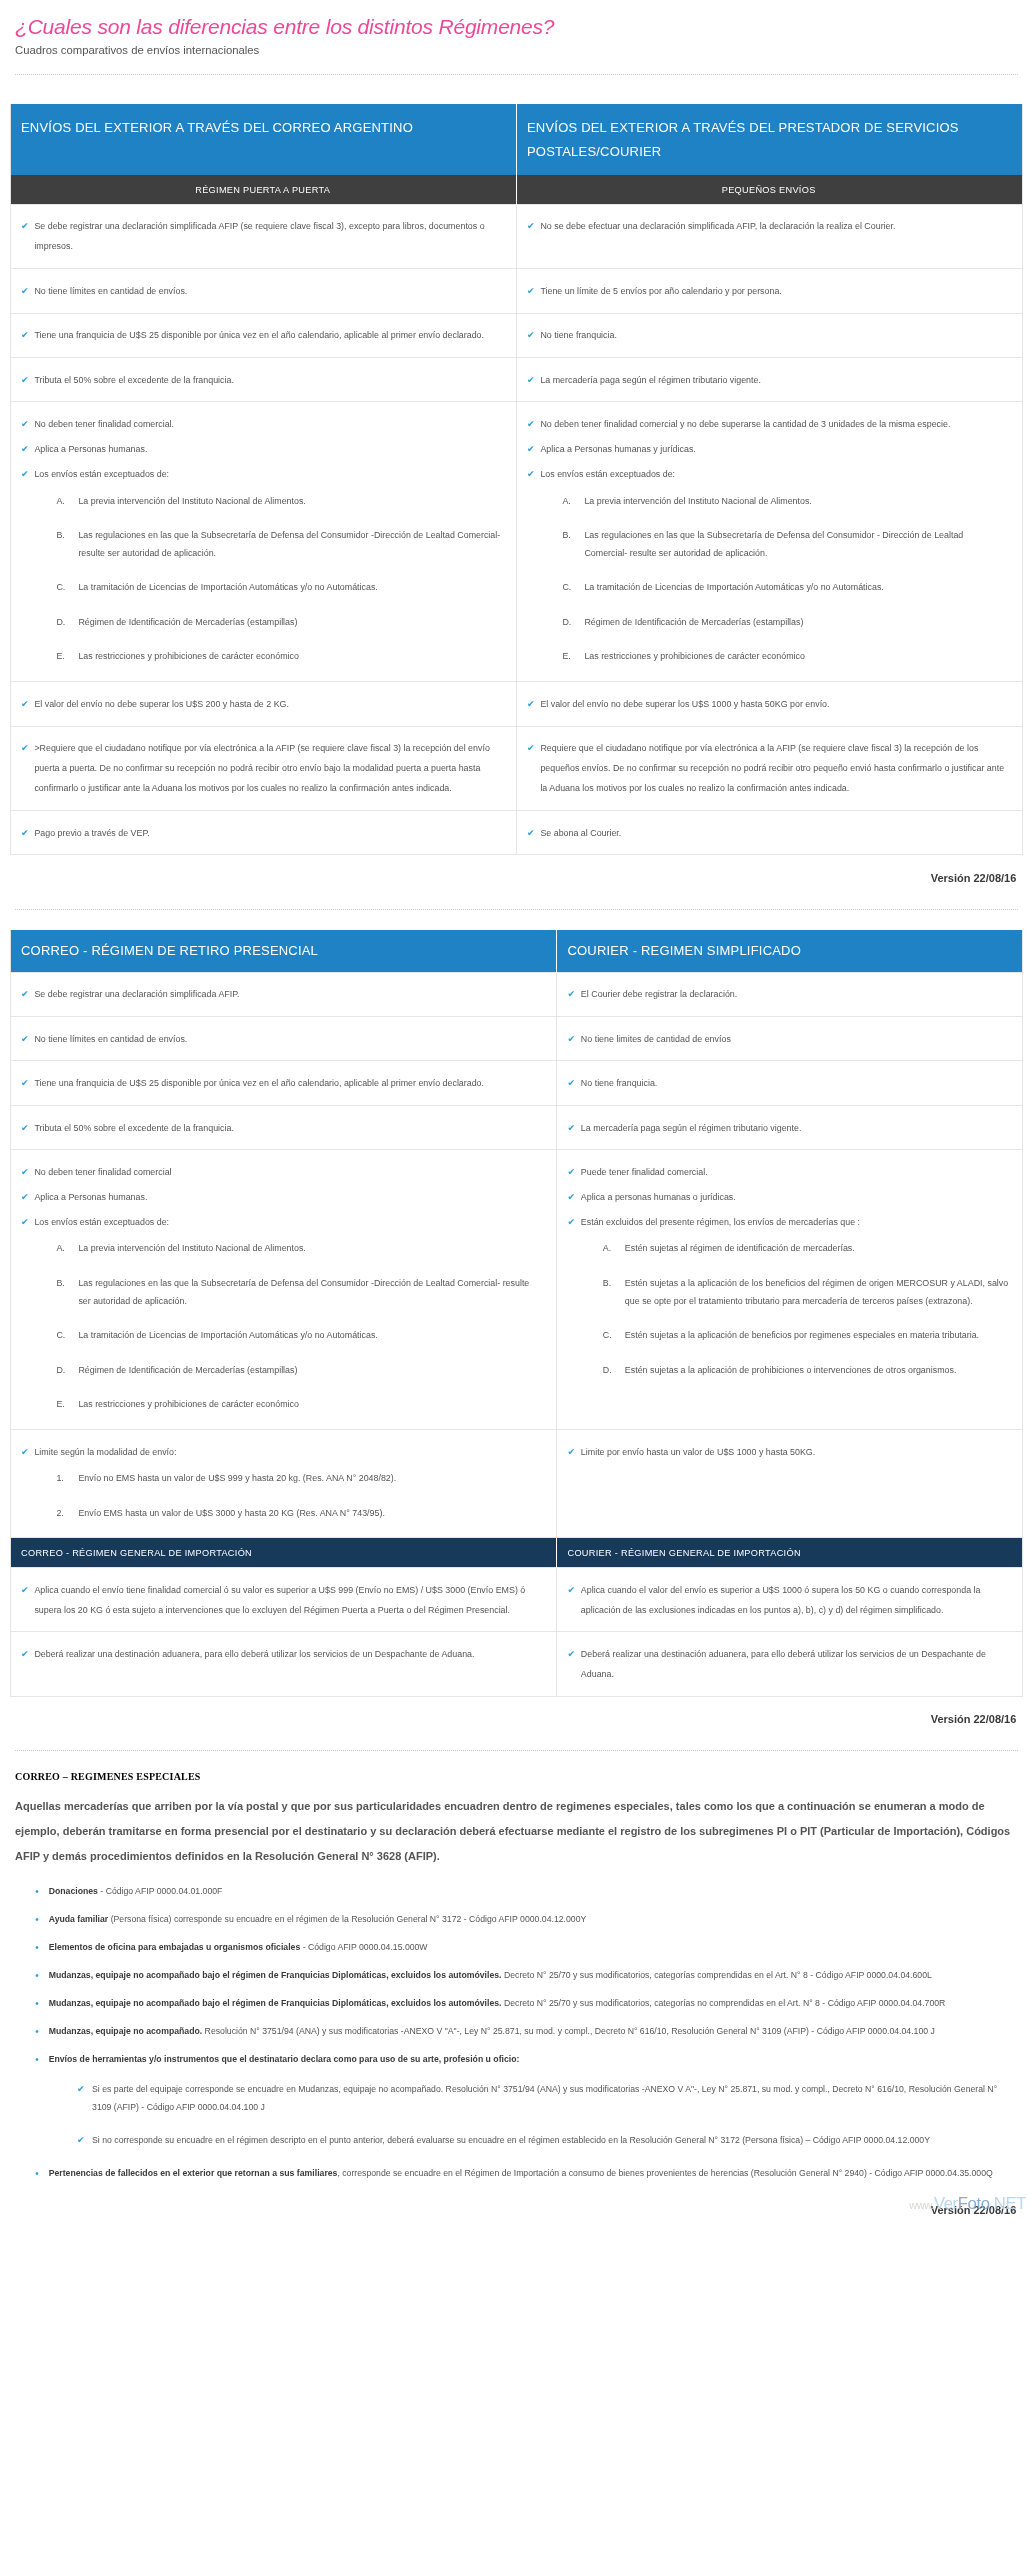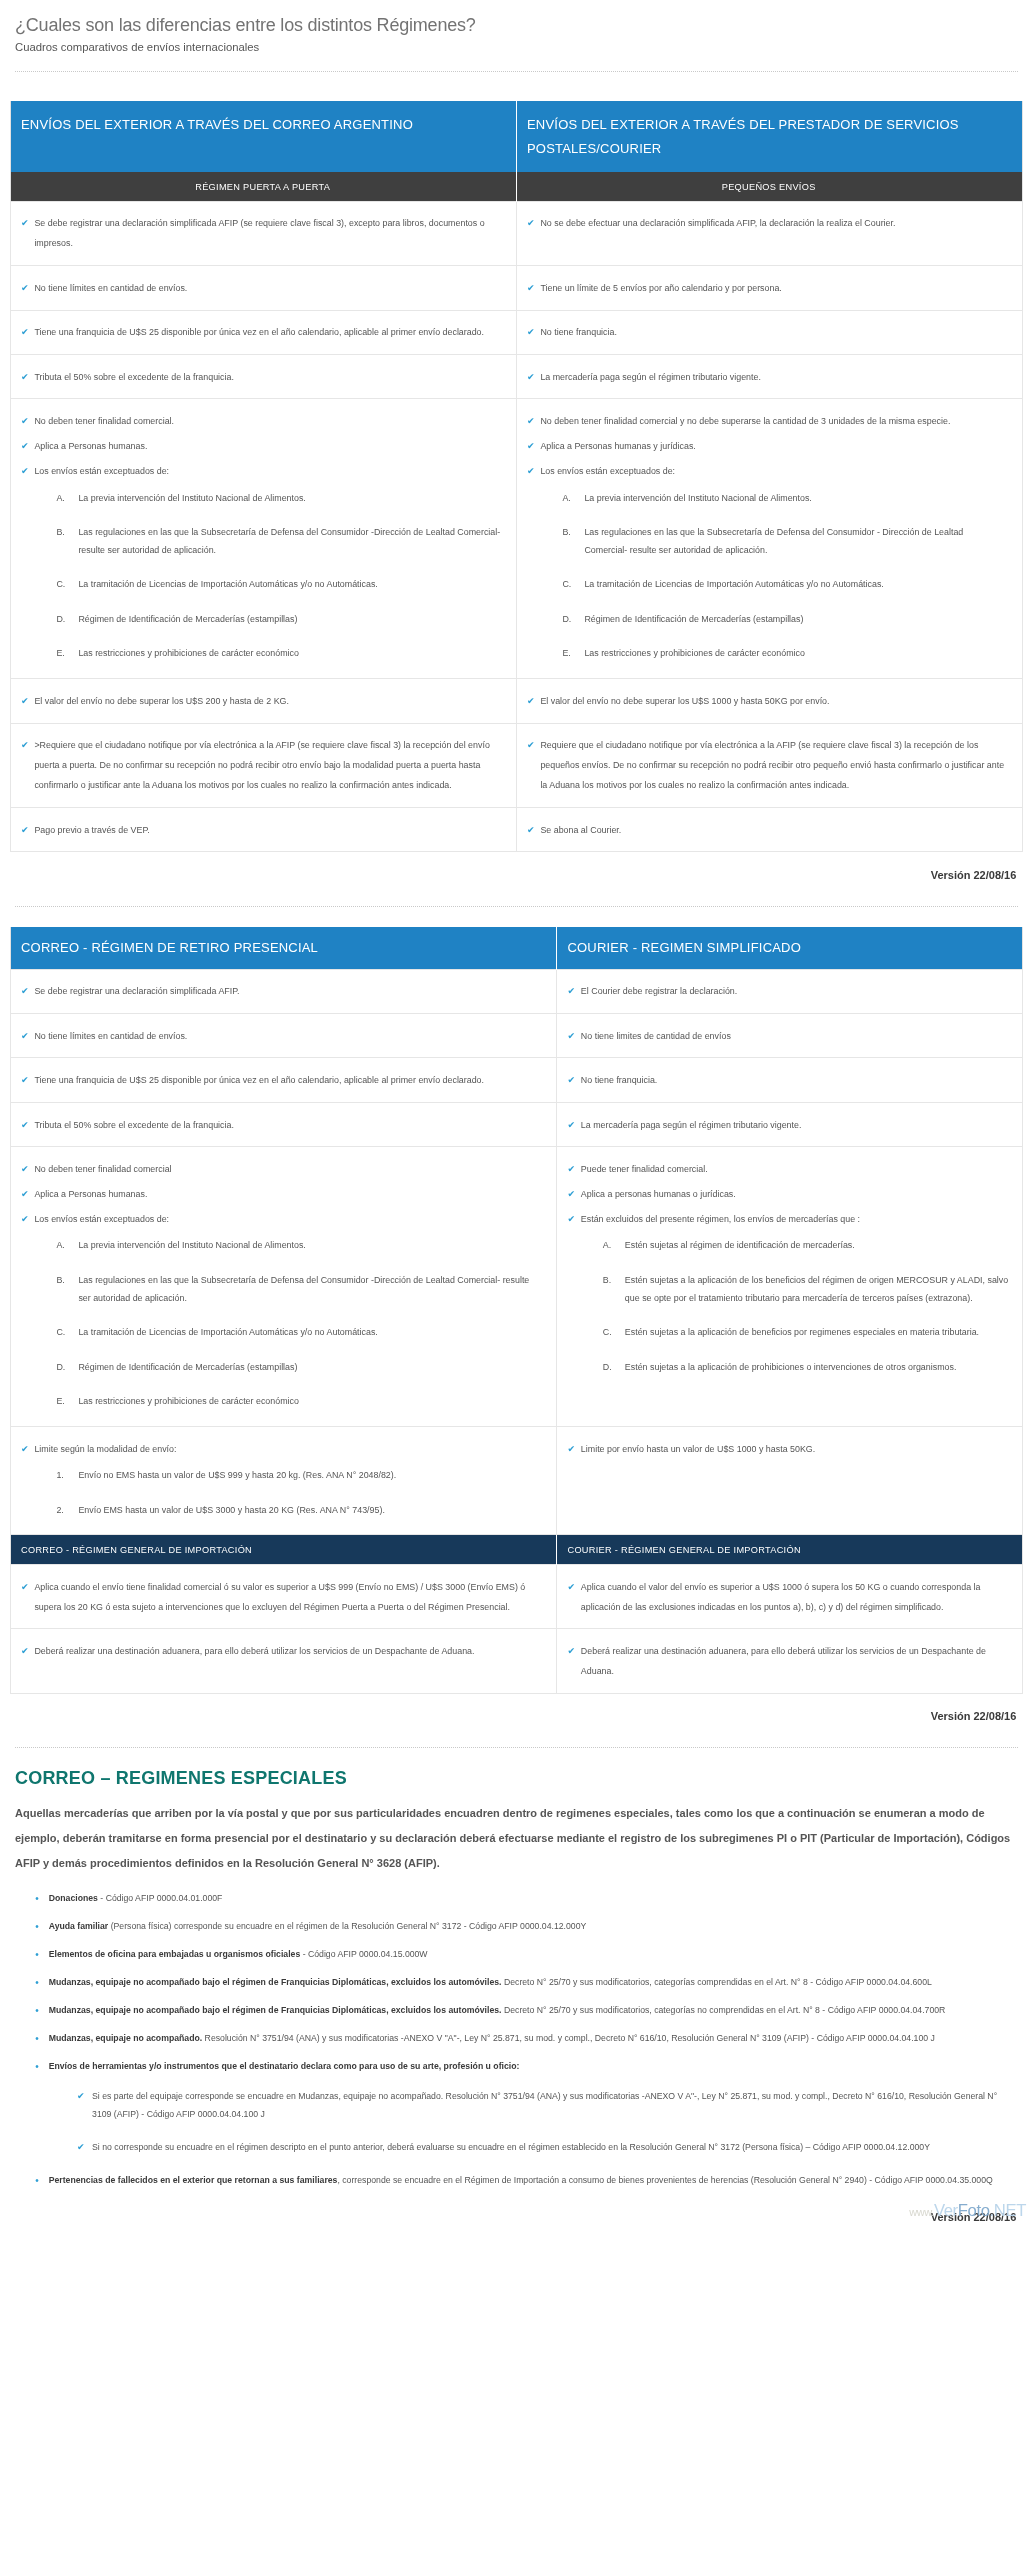--- a/index.html
+++ b/index.html
@@ -8,25 +8,26 @@
     background: #ffffff;
     font-family: "Liberation Sans", "DejaVu Sans", sans-serif;
   }
   .page {
     width: 1033px;
     margin: 0 auto;
     padding: 8.4px 10px 0 10px;
     position: relative;
   }
   h1.doc-title {
-    font-size: 18px;
+    font-size: 21px;
     font-weight: 400;
-    color: #737373;
+    color: #ec4899;
     margin: 6.7px 0 5px 5px;
     letter-spacing: -0.2px;
+    font-style: italic;
   }
   .doc-subtitle {
     font-size: 11.3px;
     color: #555;
     margin: 0 0 18.4px 5px;
   }
   .dotted-rule {
     border-top: 0.8px dotted #c9c9c9;
     margin: 0 5px 28.4px 5px;
     height: 0;
@@ -147,25 +148,26 @@
     color: #3a3a3a;
     margin: 16.7px 6.7px 25px 0;
   }
   .section-sep {
     border-top: 0.8px dotted #c9c9c9;
     margin: 0 5px 20px 5px;
     height: 0;
   }
   
   h2.sect-title {
-    font-size: 18px;
+    font-size: 10px;
     font-weight: bold;
-    color: #0f766e;
+    color: #000000;
     margin: 0 0 11.7px 5px;
     letter-spacing: 0.2px;
+    font-family: Liberation Serif, serif;
   }
   p.sect-intro {
     font-size: 11px;
     color: #555;
     line-height: 2.25;
     margin: 0 6.7px 15px 5px;
     text-align: left;
     font-weight: bold;
   }
   ul.dots {

